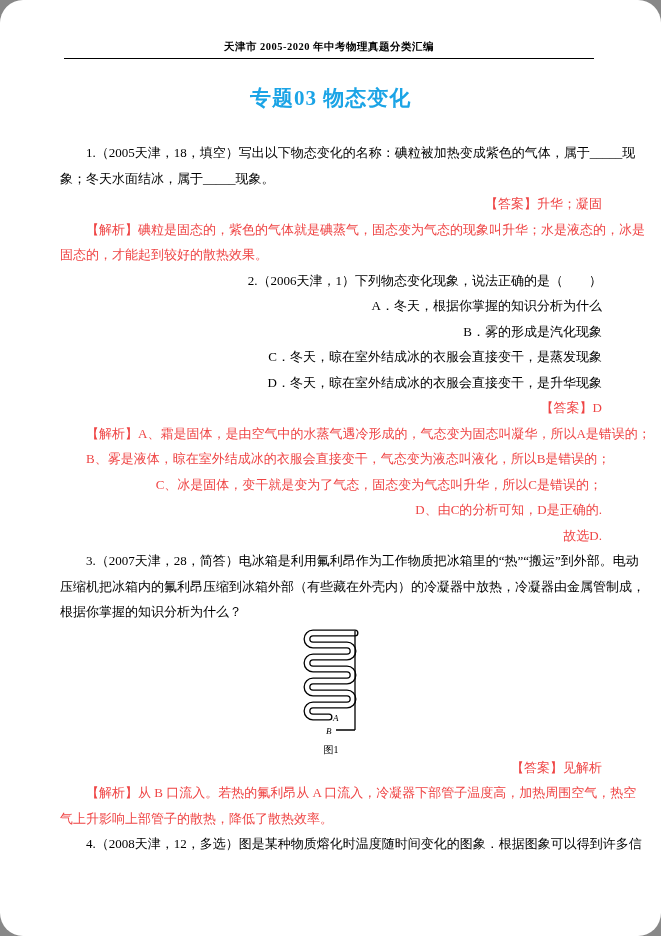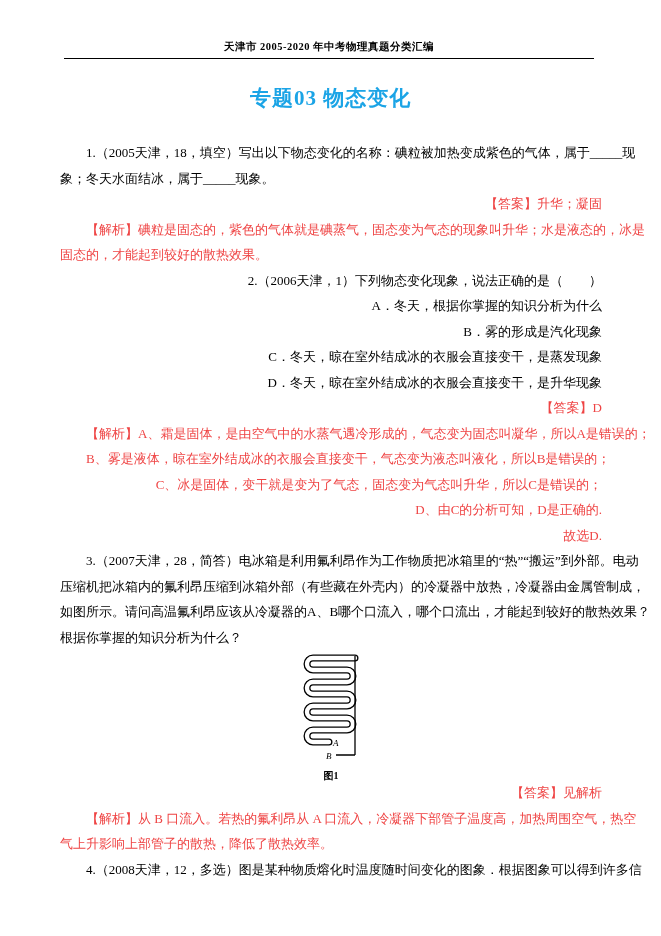--- a/index.html
+++ b/index.html
@@ -4,20 +4,21 @@
 <style>
   html,body { margin:0; padding:0; background:#888; }
   .page {
     position:relative;
     width:661px; height:936px;
     background:#ffffff;
     margin:0 auto;
     font-family:"Liberation Serif","DejaVu Serif",serif;
     color:#000;
     overflow:hidden;
+    border-radius:23px;
   }
   .header {
     position:absolute; top:40px; left:64px; width:530px;
     text-align:center;
     font-size:10.5px; font-weight:bold; letter-spacing:.5px;
     padding-bottom:4px;
     border-bottom:1.6px solid #000;
   }
   .title {
     position:absolute; top:84px; left:0; width:100%;
@@ -27,21 +28,21 @@
   }
   .body {
     position:absolute; top:140px; left:60px; width:542px;
     font-size:13px; line-height:25.5px;
   }
   .ln { white-space:pre; height:25.5px; overflow:visible; }
   .ind { padding-left:26px;text-align:right; }
   .red { color:#ef4444; }
   .figure { height:128px; text-align:center; padding-top:2px; }
   .figure svg { display:inline-block; }
-  .figcap { font-size:10px; line-height:14px; margin-top:-2px;font-weight:bold; }
+  .figcap { font-size:10px; line-height:14px; margin-top:-2px; }
 </style>
 </head>
 <body>
 
 <div class="page">
 
   <div class="header">天津市 2005-2020 年中考物理真题分类汇编</div>
 
   <div class="title">专题03 物态变化</div>
 
@@ -60,21 +61,20 @@
     <div class="ln ind">D．冬天，晾在室外结成冰的衣服会直接变干，是升华现象</div>
     <div class="ln ind red">【答案】D</div>
     <div class="ln ind red">【解析】A、霜是固体，是由空气中的水蒸气遇冷形成的，气态变为固态叫凝华，所以A是错误的；</div>
     <div class="ln ind red">B、雾是液体，晾在室外结成冰的衣服会直接变干，气态变为液态叫液化，所以B是错误的；</div>
     <div class="ln ind red">C、冰是固体，变干就是变为了气态，固态变为气态叫升华，所以C是错误的；</div>
     <div class="ln ind red">D、由C的分析可知，D是正确的.</div>
     <div class="ln ind red">故选D.</div>
 
     <div class="ln ind">3.（2007天津，28，简答）电冰箱是利用氟利昂作为工作物质把冰箱里的“热”“搬运”到外部。电动</div>
     <div class="ln">压缩机把冰箱内的氟利昂压缩到冰箱外部（有些藏在外壳内）的冷凝器中放热，冷凝器由金属管制成，</div>
-    <div class="ln">如图所示。请问高温氟利昂应该从冷凝器的A、B哪个口流入，哪个口流出，才能起到较好的散热效果？</div>
     <div class="ln">根据你掌握的知识分析为什么？</div>
 
     <div class="figure">
       <svg width="64" height="110" viewBox="0 0 64 110">
 
         <path d="M 56 6 H 14 A 6 6 0 0 0 14 18 H 48 A 6 6 0 0 1 48 30 H 14 A 6 6 0 0 0 14 42 H 48 A 6 6 0 0 1 48 54 H 14 A 6 6 0 0 0 14 66 H 48 A 6 6 0 0 1 48 78 H 14 A 6 6 0 0 0 14 90 H 30" fill="none" stroke="#000" stroke-width="7" stroke-linecap="round" stroke-linejoin="round"></path>
         <path d="M 56 6 H 14 A 6 6 0 0 0 14 18 H 48 A 6 6 0 0 1 48 30 H 14 A 6 6 0 0 0 14 42 H 48 A 6 6 0 0 1 48 54 H 14 A 6 6 0 0 0 14 66 H 48 A 6 6 0 0 1 48 78 H 14 A 6 6 0 0 0 14 90 H 30" fill="none" stroke="#fff" stroke-width="4.4" stroke-linecap="round" stroke-linejoin="round"></path>
 
         <path d="M 56 4 V 103 M 37 103 H 56" fill="none" stroke="#000" stroke-width="1.3"></path>
         <text x="34" y="94" font-size="9" font-style="italic">A</text>

